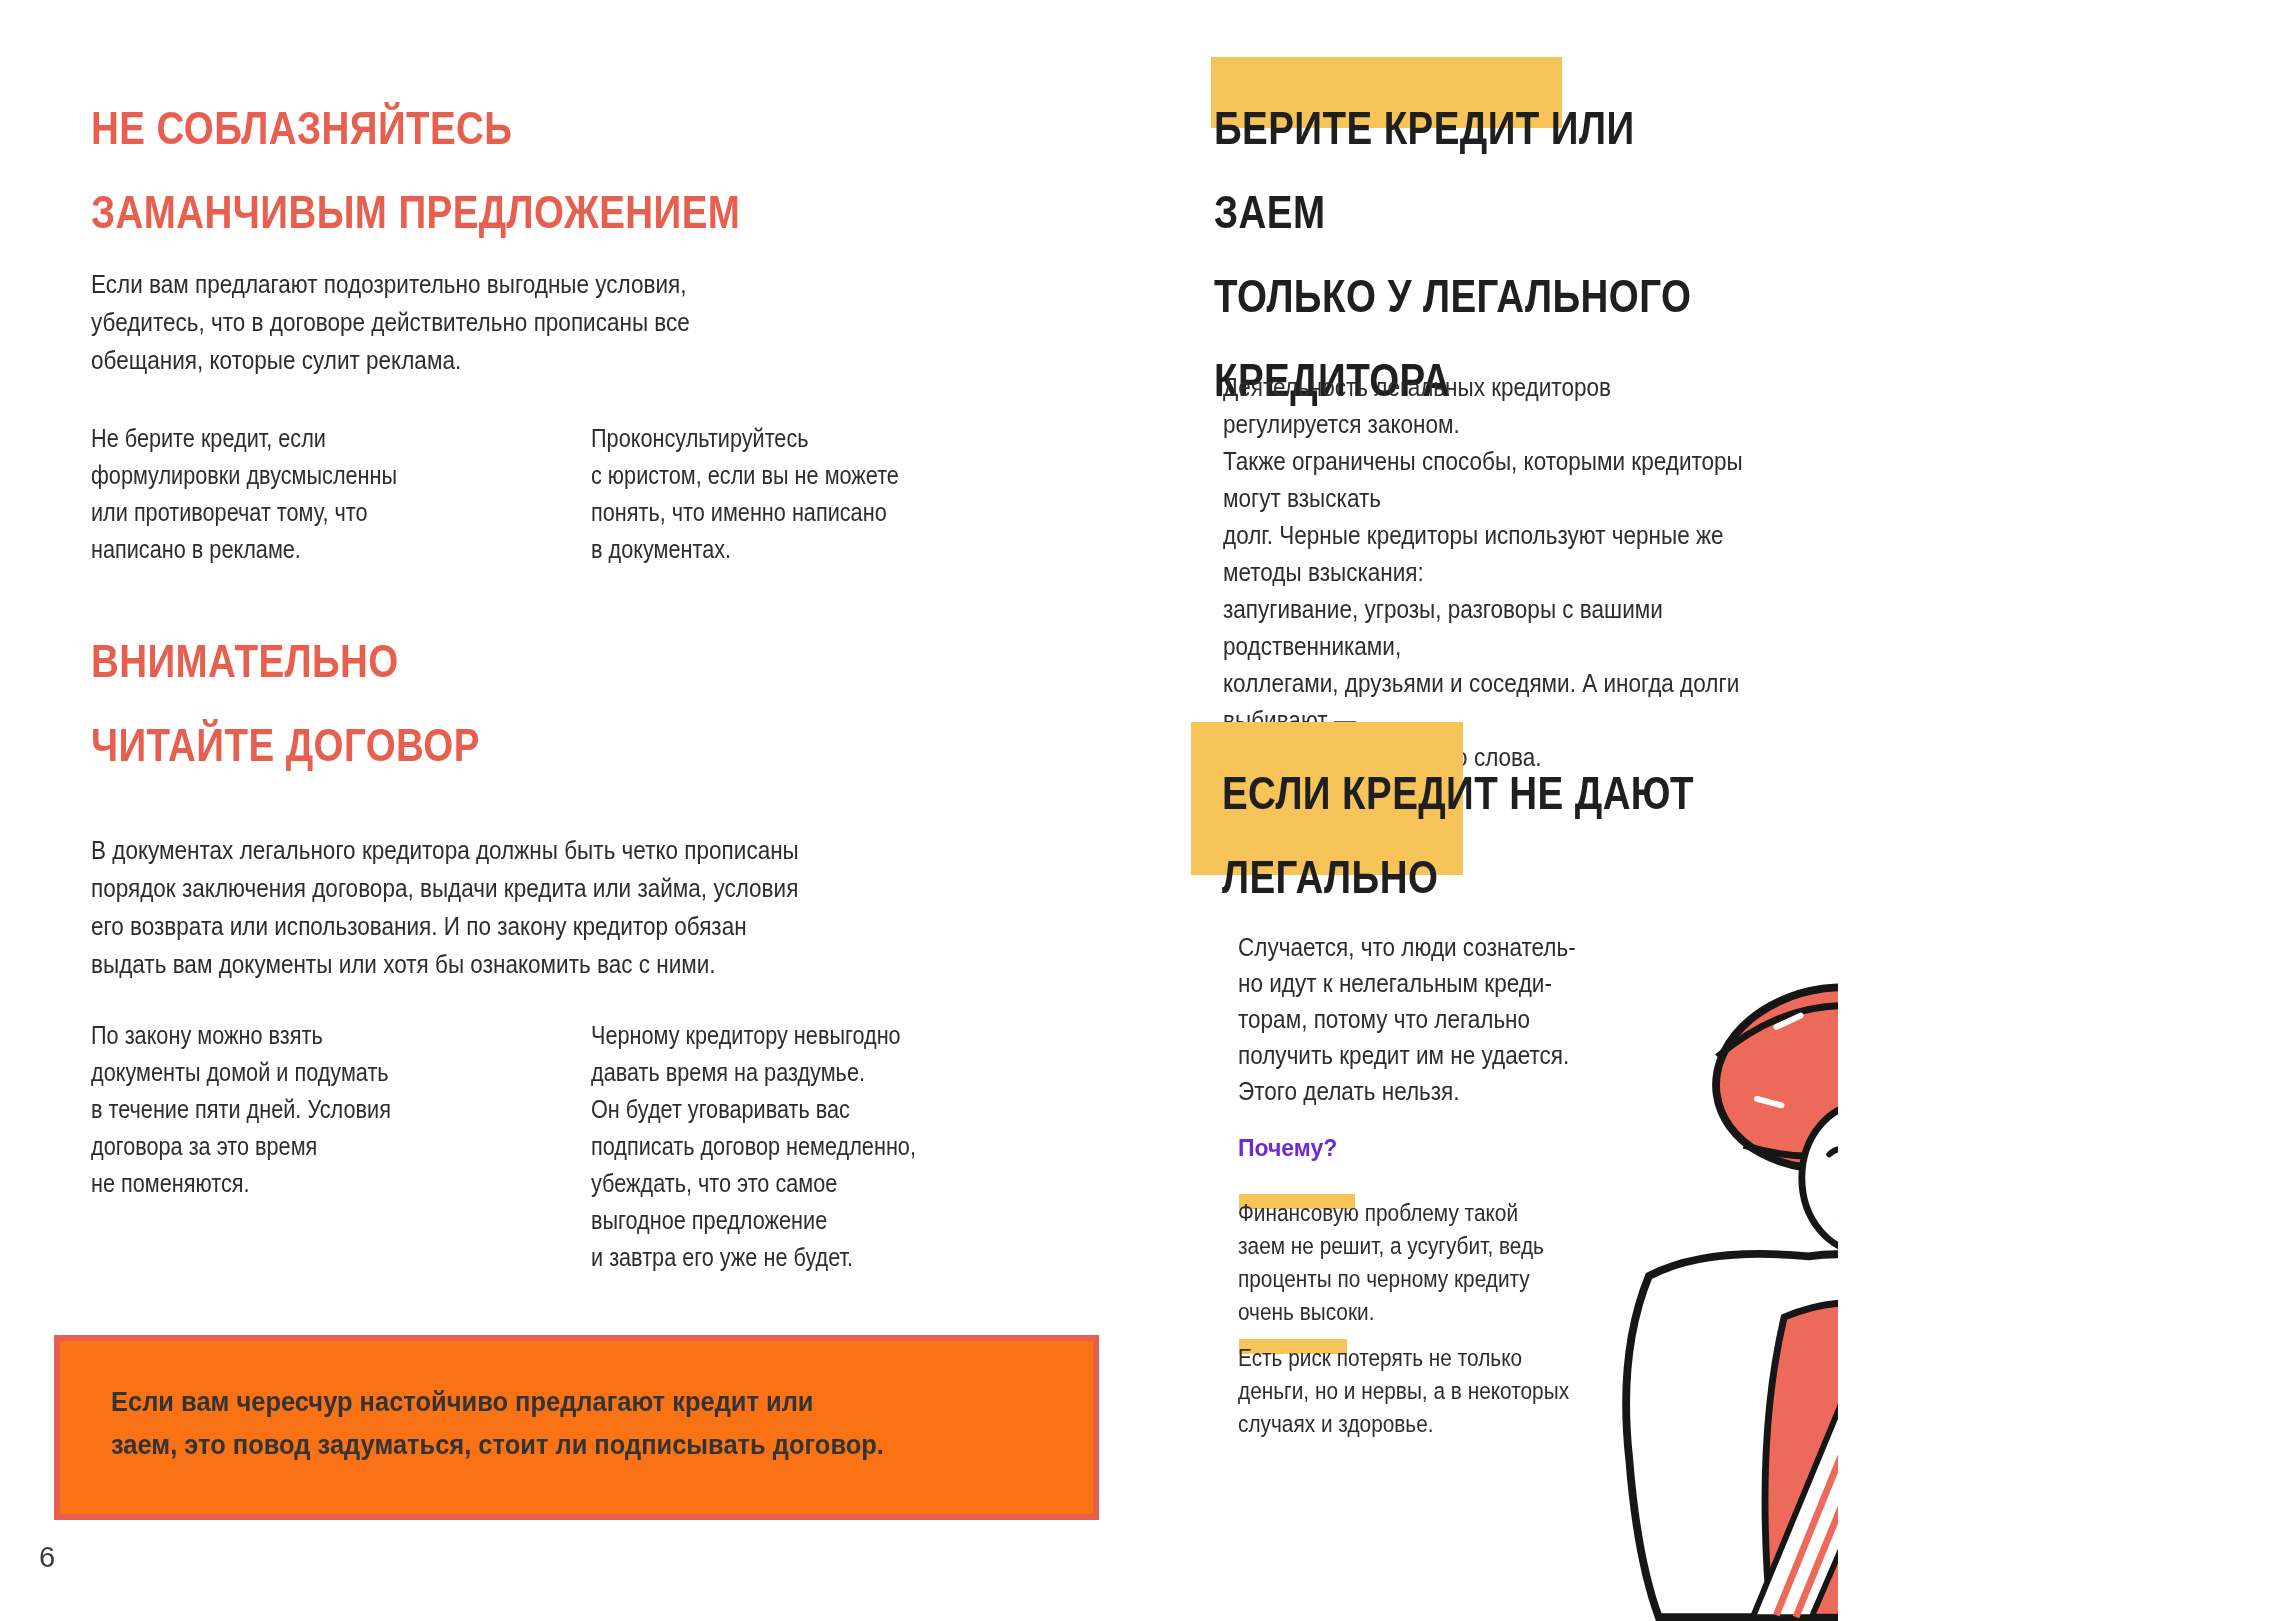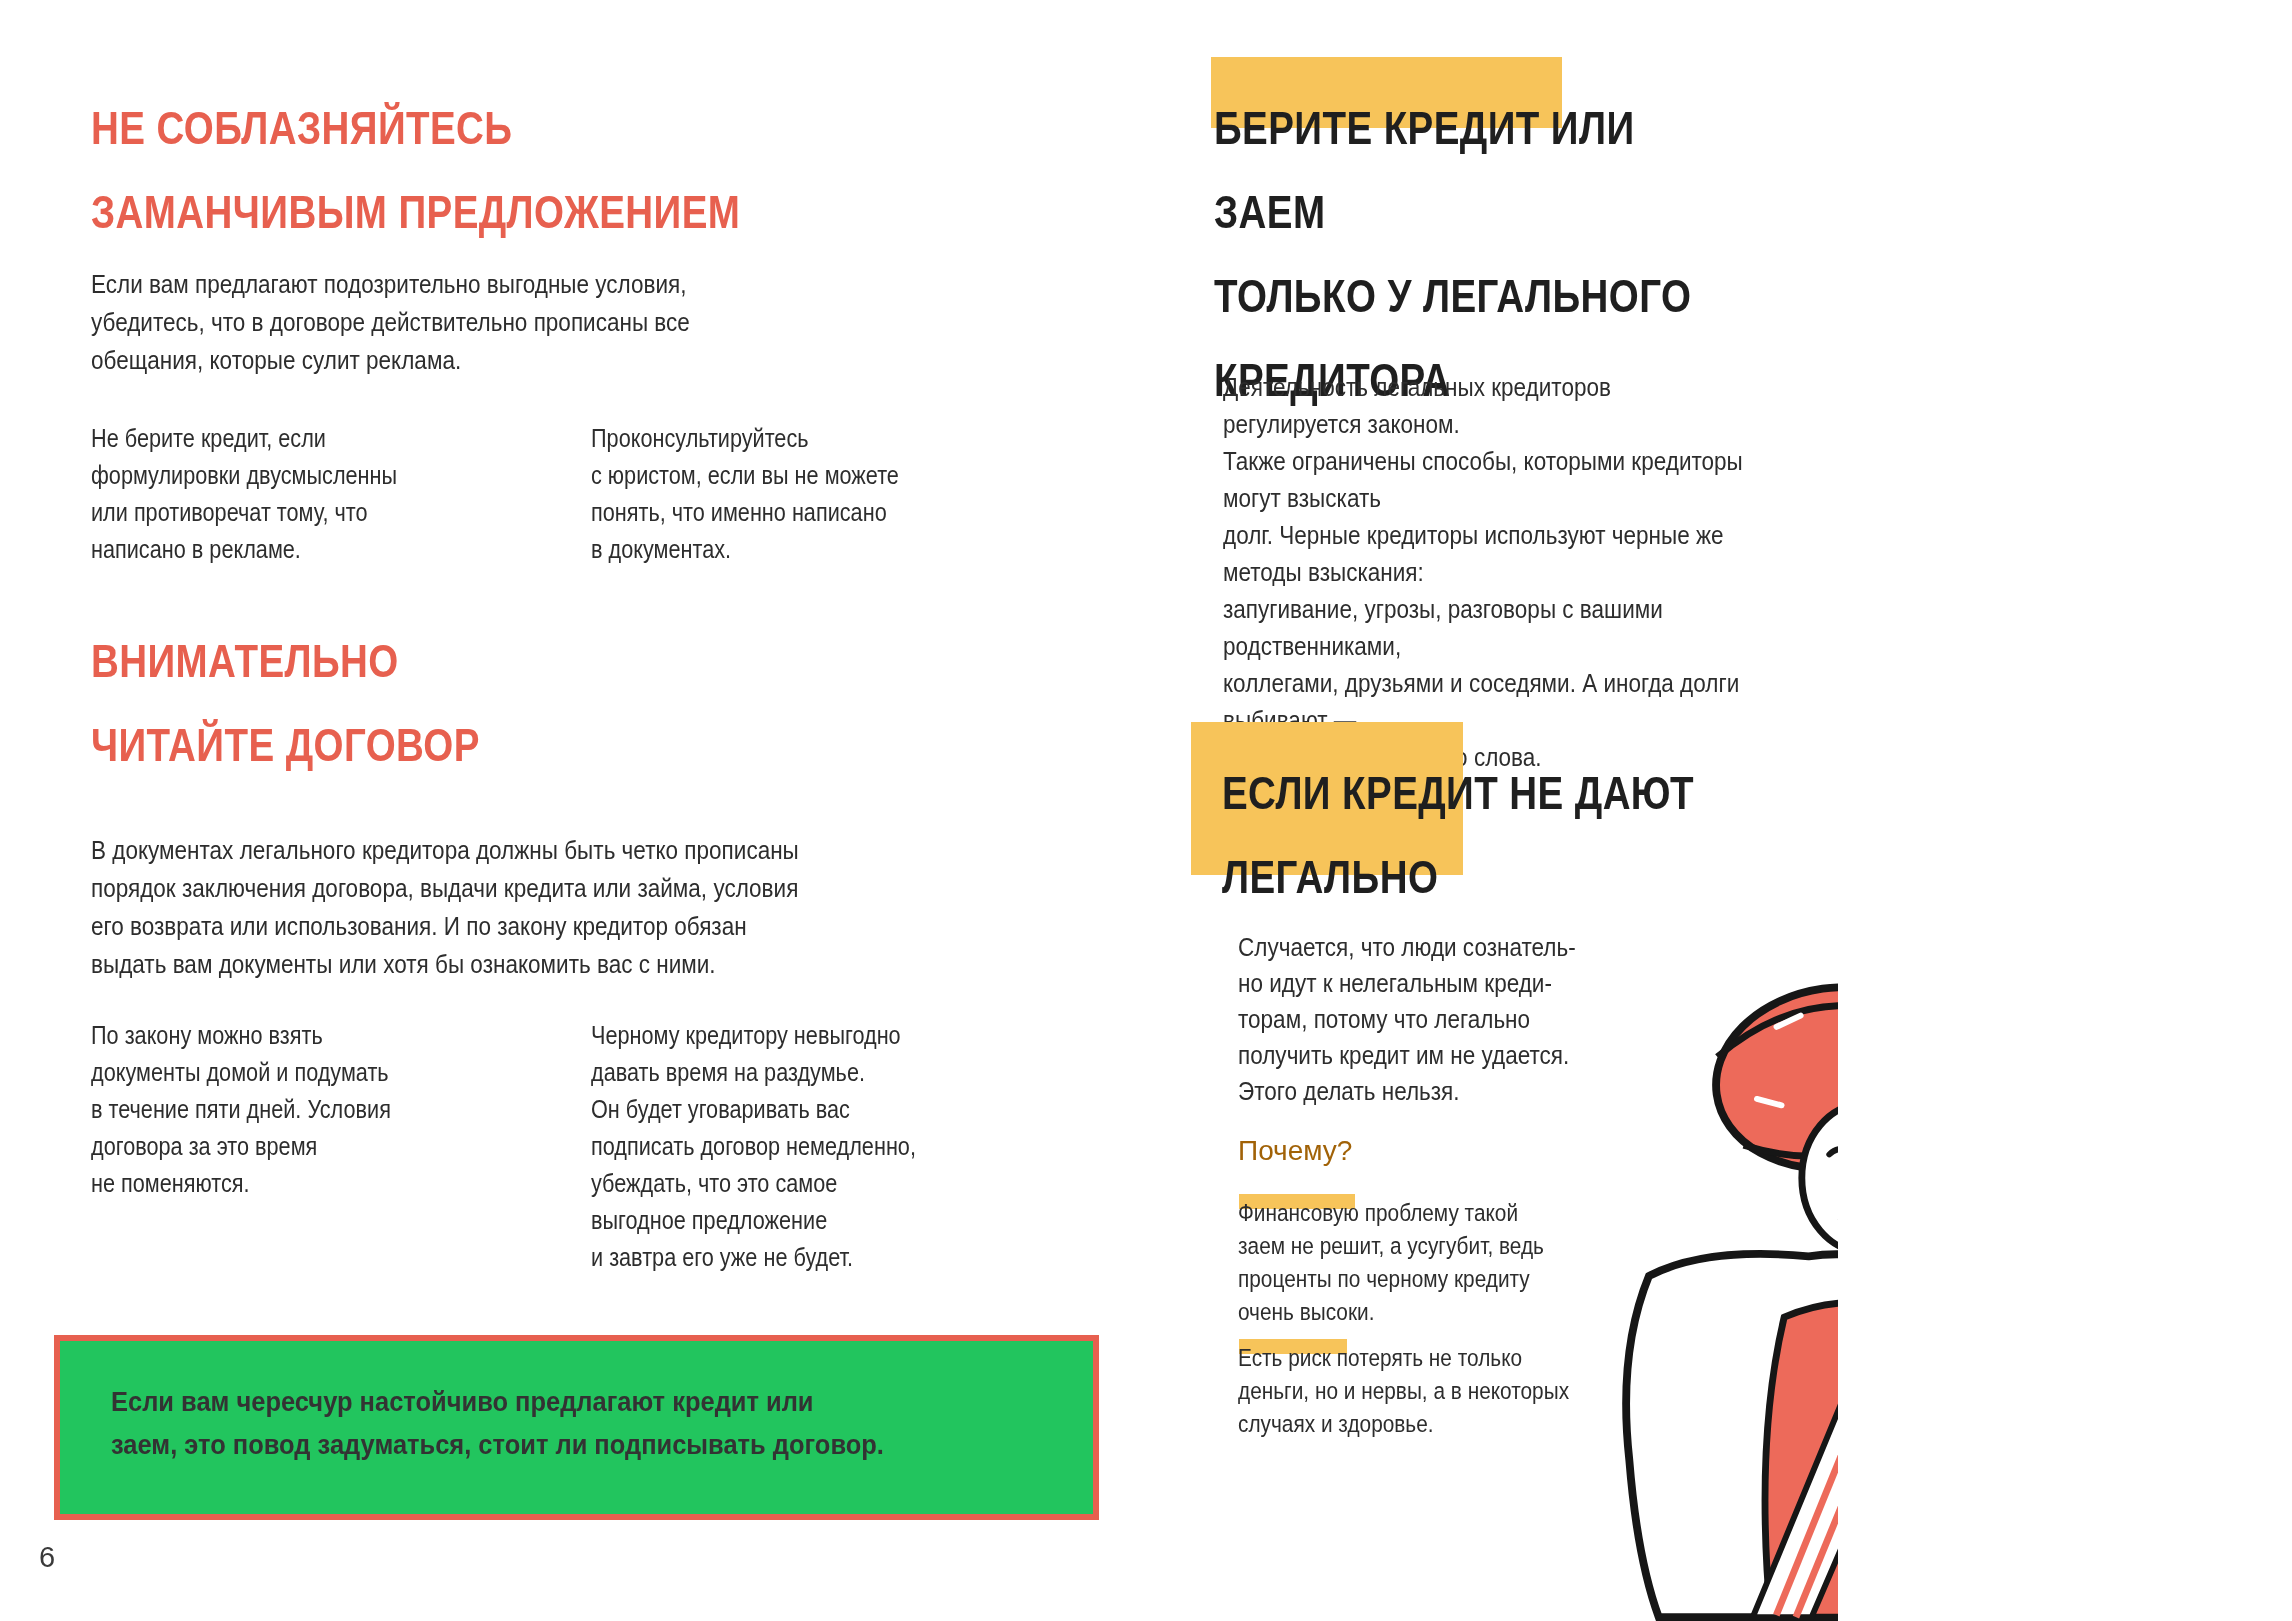--- a/index.html
+++ b/index.html
@@ -9,23 +9,23 @@
   .pre{white-space:pre-line;}
   .cond{transform:scaleX(0.85);transform-origin:0 0;}
   .h1{font-size:47px;line-height:84px;font-weight:700;letter-spacing:0.5px;
       transform:scaleX(0.82);transform-origin:0 0;}
   .h-red{color:#E7604F;}
   .h-dark{color:#1F1F1F;}
   .body-txt{font-size:26.5px;line-height:38px;color:#2D2D2D;}
   .col-txt{font-size:25.5px;line-height:37px;color:#2D2D2D;}
   .narrow-txt{font-size:26.5px;line-height:36px;color:#2D2D2D;}
   .small-txt{font-size:24.5px;line-height:33px;color:#2D2D2D;}
-  .why{font-size:28px;font-weight:400;color:#a16207;}
+  .why{font-size:23px;font-weight:700;color:#6d28d9;}
   .ybar{background:#F7C45A;}
-  .callout-box{border:6.9px solid #E7604F;width:1033px;height:173px;background:#22c55e;}
+  .callout-box{border:6.9px solid #E7604F;width:1033px;height:173px;background:#f97316;}
   .callout-text{font-size:27.4px;line-height:43px;font-weight:700;color:#333333;
                 transform:scaleX(0.93);transform-origin:0 0;}
   .pagenum{font-size:29px;color:#3A3A3A;}
 </style>
 </head>
 <body>
 
 <div class="canvas">
 
   <div class="abs h1 h-red pre" style="left:91px;top:86px;">НЕ СОБЛАЗНЯЙТЕСЬ

